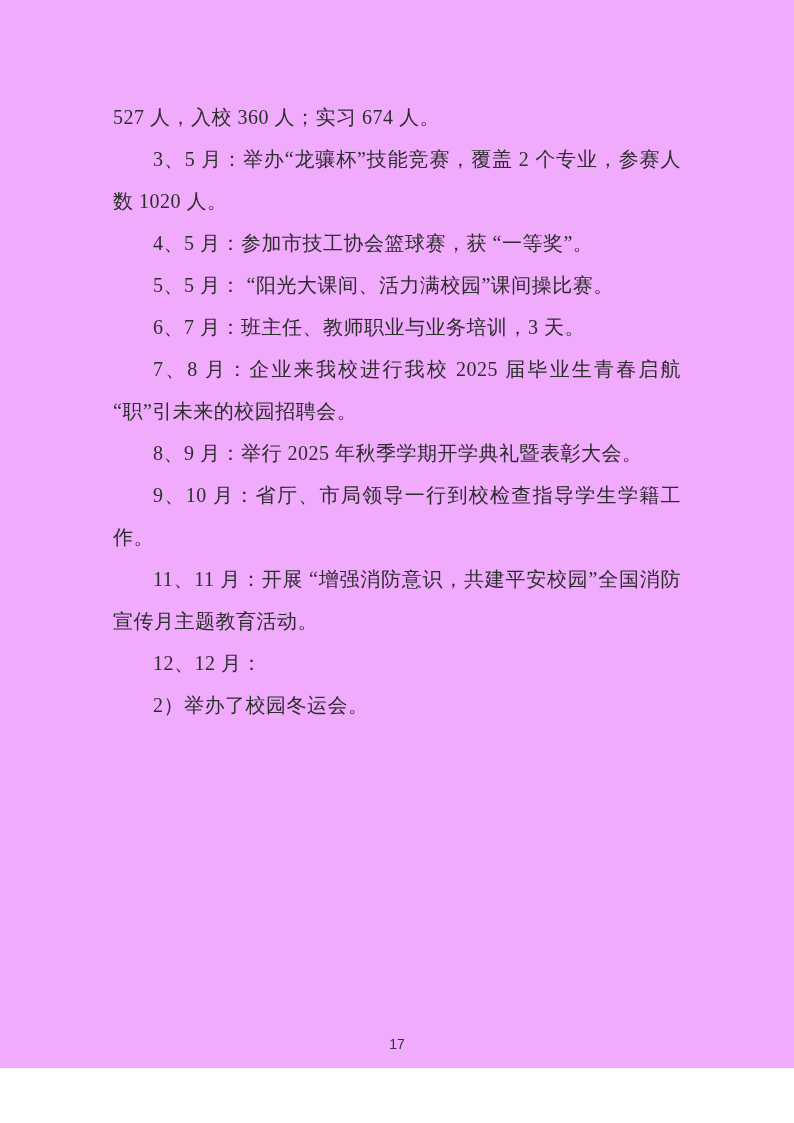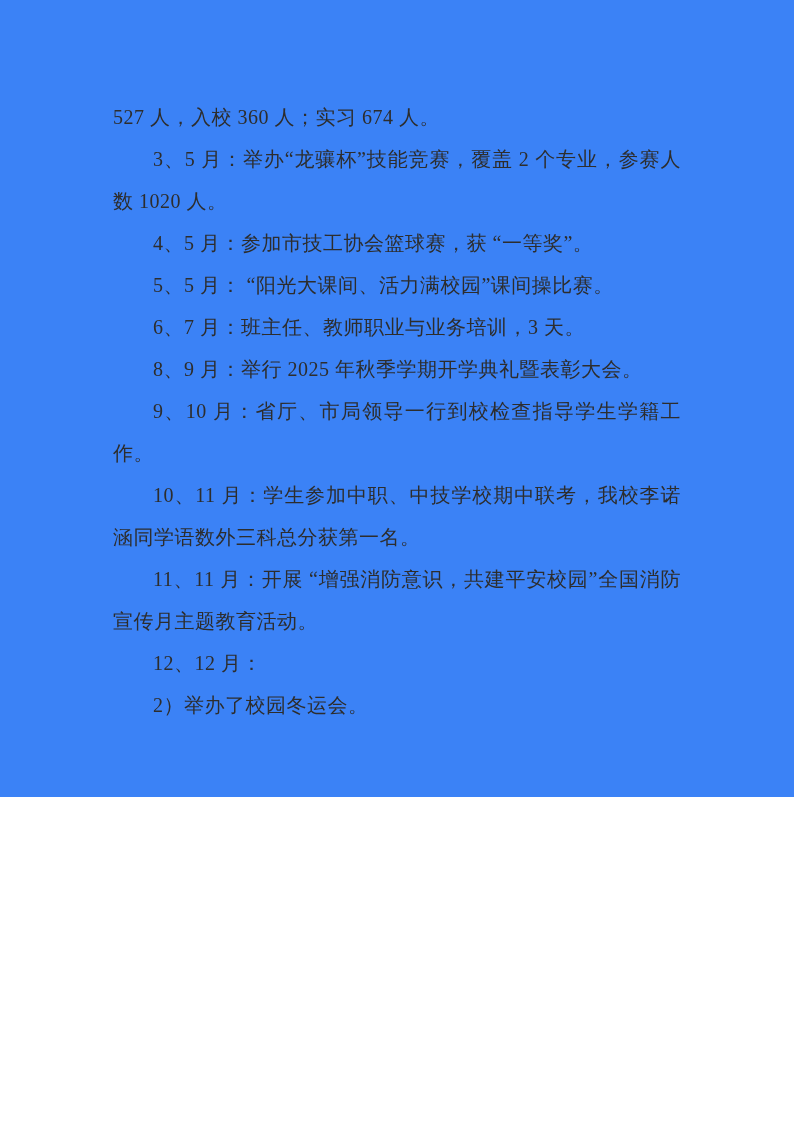--- a/index.html
+++ b/index.html
@@ -3,22 +3,22 @@
 <meta charset="utf-8">
 <style>
   html, body {
     margin: 0;
     padding: 0;
     background: #ffffff;
   }
   .page {
     position: relative;
     width: 794px;
-    height: 797px;
-    background: #3b82f6;
+    height: 1068px;
+    background: #f0abfc;
     overflow: hidden;
     font-family: "Liberation Serif", "DejaVu Serif", serif;
   }
   .content {
     position: absolute;
     left: 113px;
     top: 96px;
     width: 568px;
     color: #2d2d2d;
     font-size: 20px;
@@ -48,21 +48,21 @@
 </head>
 <body>
 
 <div class="page">
   <div class="content">
       <p class="para">527 人，入校 360 人；实习 674 人。</p>
       <p class="para indent">3、5 月：举办“龙骧杯”技能竞赛，覆盖 2 个专业，参赛人数 1020 人。</p>
       <p class="para indent">4、5 月：参加市技工协会篮球赛，获 “一等奖”。</p>
       <p class="para indent">5、5 月： “阳光大课间、活力满校园”课间操比赛。</p>
       <p class="para indent">6、7 月：班主任、教师职业与业务培训，3 天。</p>
+      <p class="para indent">7、8 月：企业来我校进行我校 2025 届毕业生青春启航 “职”引未来的校园招聘会。</p>
       <p class="para indent">8、9 月：举行 2025 年秋季学期开学典礼暨表彰大会。</p>
       <p class="para indent">9、10 月：省厅、市局领导一行到校检查指导学生学籍工作。</p>
-      <p class="para indent">10、11 月：学生参加中职、中技学校期中联考，我校李诺涵同学语数外三科总分获第一名。</p>
       <p class="para indent">11、11 月：开展 “增强消防意识，共建平安校园”全国消防宣传月主题教育活动。</p>
       <p class="para indent">12、12 月：</p>
       <p class="para indent">2）举办了校园冬运会。</p>
     </div>
   <div class="footer">17</div>
 </div>
 
 </body></html>

